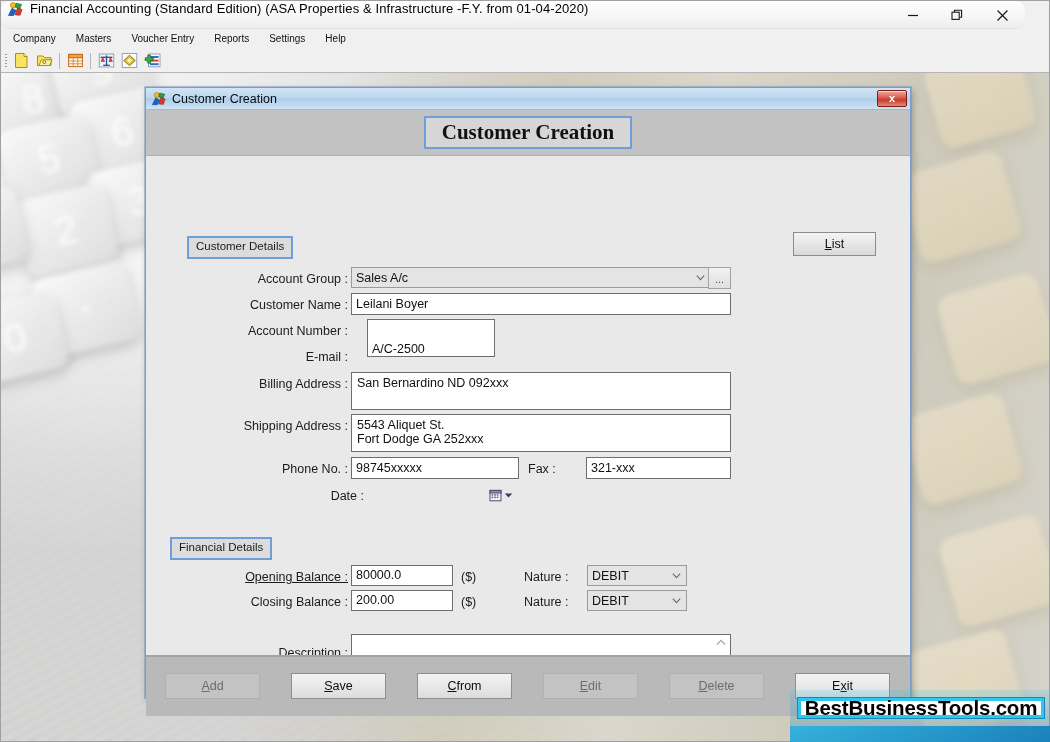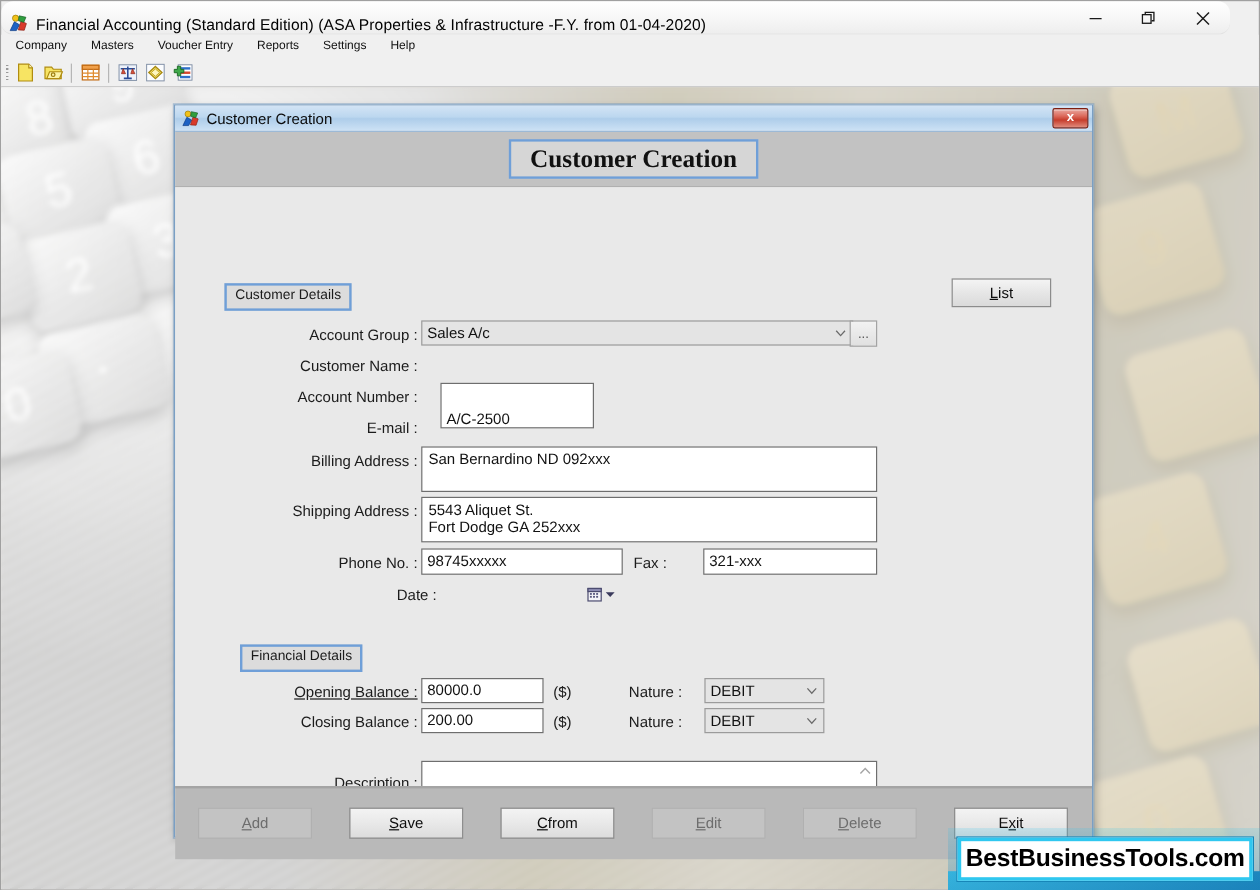--- a/index.html
+++ b/index.html
@@ -17,21 +17,21 @@
     position: absolute; left: 0; top: 0; width: 1050px; height: 742px;
     background: #f0f0f0;
     border: 1px solid #a0a0a0;
   }
 
   
   #titlebar {
     position: absolute; left: 0; top: 0; width: 1024px; height: 28px;
     background: linear-gradient(to bottom, #ffffff 0%, #f6f6f6 55%, #eeeeee 100%);
     border-bottom: 1px solid #e2e2e2;
-    display: flex; align-items: flex-end; border-radius: 10px;
+    display: flex; align-items: flex-start; border-radius: 10px;
   }
   #titlebar .app-icon { margin-left: 6px; margin-right: 6px; width: 17px; height: 17px; position: relative; flex: 0 0 auto;}
   #titlebar .title-text {
     font-size: 13.0px; color: #000; white-space: nowrap; letter-spacing: .1px;
   }
   .wincontrols { position: absolute; right: 0; top: 0; height: 28px; display: flex; }
   .wincontrol {
     width: 45px; height: 28px; display: flex; align-items: center; justify-content: center;
     background: transparent;
   }
@@ -223,21 +223,21 @@
     background: linear-gradient(to bottom, #f3f3f3 0%, #e9e9e9 48%, #dcdcdc 100%);
     color: #0d0d0d;
   }
   .dlg-btn.disabled {
     background: #c3c3c3; border: 1px solid #b0b0b0; color: #6d6d6d;
   }
   .dlg-btn .ul { text-decoration: underline; }
 
   
   #watermark {
-    position: absolute; left: 798px; top: 698px; width: 246px; height: 36px;
+    position: absolute; left: 798px; top: 698px; width: 246px; height: 20px;
     background: #ffffff;
     border: 3px solid #2fc7ef;
     display: flex; align-items: center; justify-content: center;
     box-shadow: 0 0 0 1px #1786b8;
   }
   #watermark-text {
     font-size: 20.5px; font-weight: bold; color: #000; letter-spacing: -.2px;
     white-space: nowrap;
   }
   #watermark-glow {
@@ -421,20 +421,23 @@
           <span>Sales A/c</span>
           <svg class="chev" viewBox="0 0 12 12">
               <path d="M2 4 L6 8.4 L10 4" fill="none" stroke="#2b2b2b" stroke-width="1.2"></path>
             </svg>
         </div>
         <div class="ellipsis-btn" style="left:562px; top:111px;">
           <span>...</span>
         </div>
 
         <div class="f-label" style="left:60px; top:142px; width:142px;">Customer Name :</div>
+        <div class="f-input" style="left:205px; top:137px; width:380px; height:22px;">
+          <span>Leilani Boyer</span>
+        </div>
 
         <div class="f-label" style="left:60px; top:168px; width:142px;">Account Number :</div>
         <div class="f-input" style="left:221px; top:163px; width:128px; height:38px;align-items:flex-end;">
           <span>A/C-2500</span>
         </div>
 
         <div class="f-label" style="left:60px; top:194px; width:142px;">E-mail :</div>
 
         <div class="f-label" style="left:60px; top:221px; width:142px;">Billing Address :</div>
         <div class="f-area" style="left:205px; top:216px; width:380px; height:38px;">San Bernardino ND 092xxx</div>
@@ -464,21 +467,21 @@
               <rect x="2.6" y="7.6" width="1.6" height="1.5"></rect>
                 <rect x="5.2" y="7.6" width="1.6" height="1.5"></rect>
                 <rect x="7.8" y="7.6" width="1.6" height="1.5"></rect>
             </g>
           </svg>
           <svg width="9" height="9" viewBox="0 0 9 9">
               <path d="M0.8 2.6 L4.5 6.6 L8.2 2.6 Z" fill="#3a3a5c"></path>
             </svg>
         </div>
 
-        <div class="section-tab" style="left:54px; top:381px;">Financial Details</div>
+        <div class="section-tab" style="left:24px; top:381px;">Financial Details</div>
 
         <div class="f-label" style="left:60px; top:414px; width:142px;text-decoration:underline;">Opening Balance :</div>
         <div class="f-input" style="left:205px; top:409px; width:102px; height:21px;">
           <span>80000.0</span>
         </div>
         <div class="currency" style="left:315px; top:414px;">($)</div>
         <div class="f-label" style="left:378px; top:414px; width:60px; text-align:left;">Nature :</div>
         <div class="f-combo" style="left:441px; top:409px; width:100px; height:21px;">
           <span>DEBIT</span>
           <svg class="chev" viewBox="0 0 12 12">

